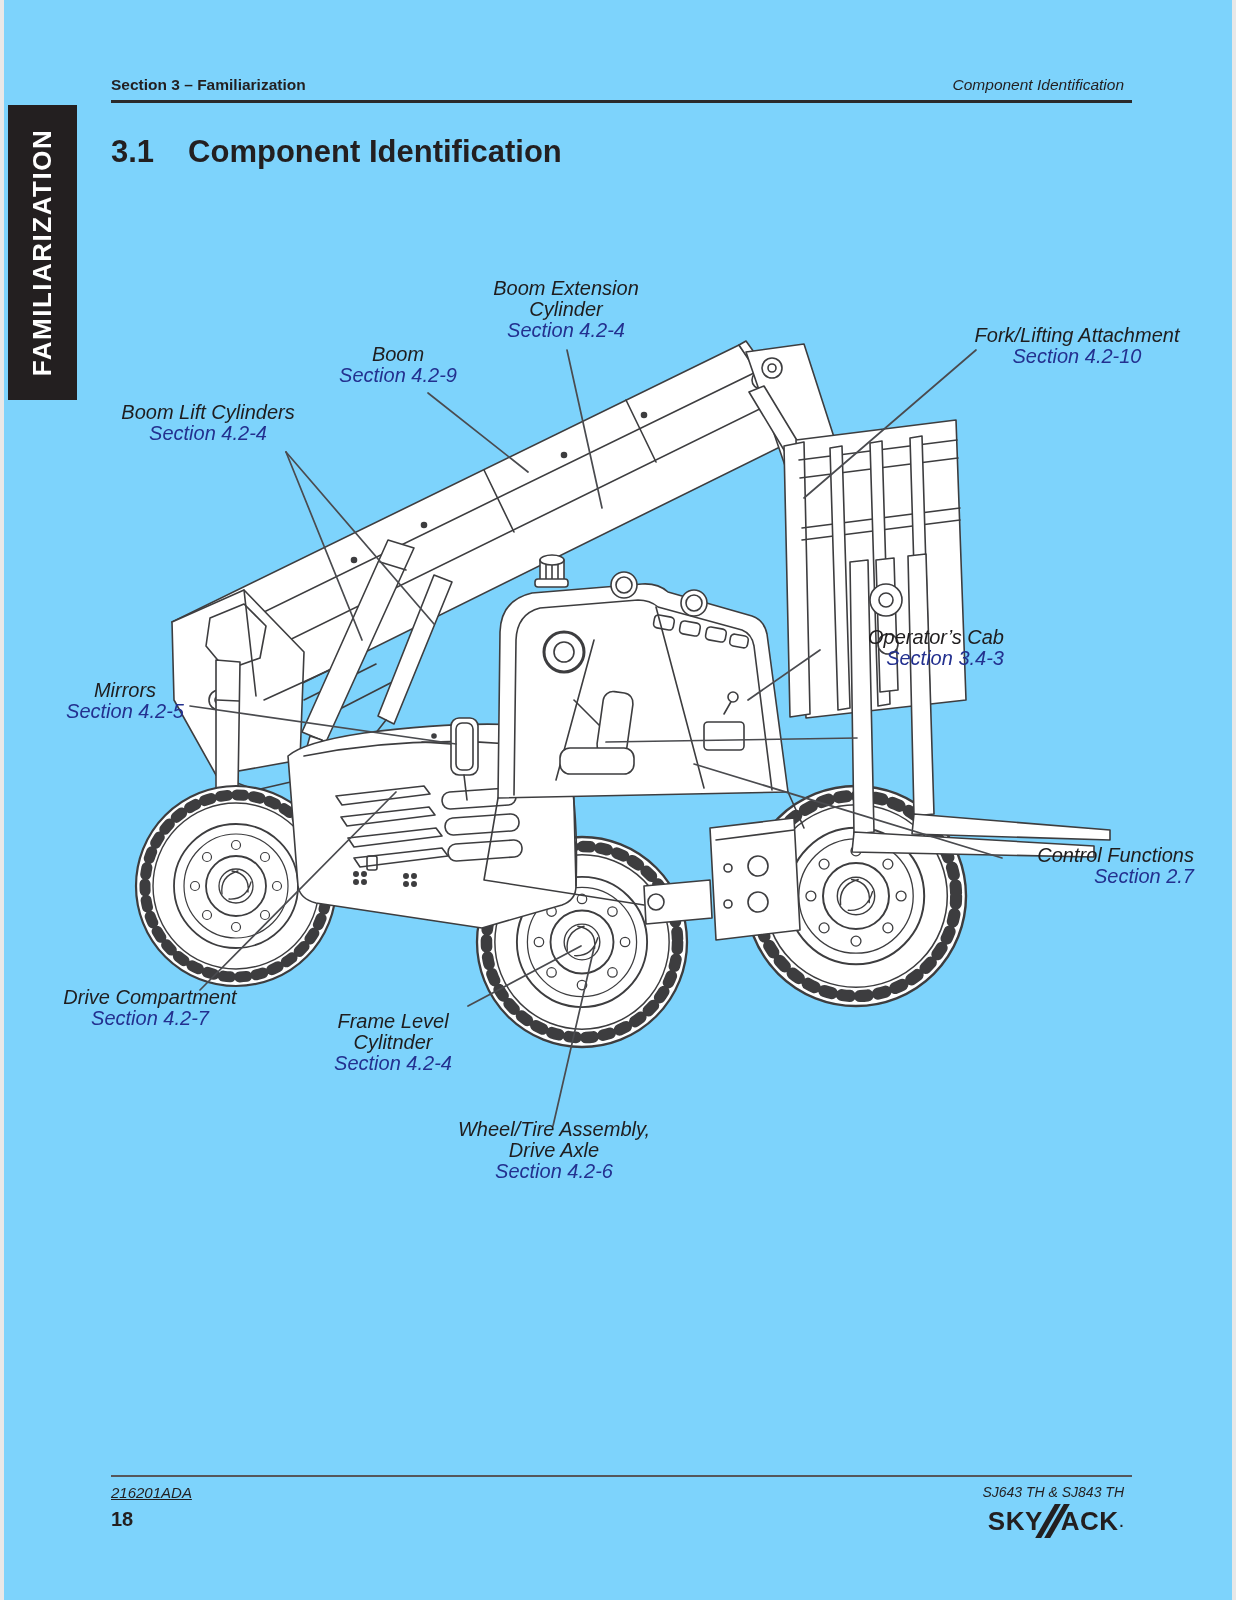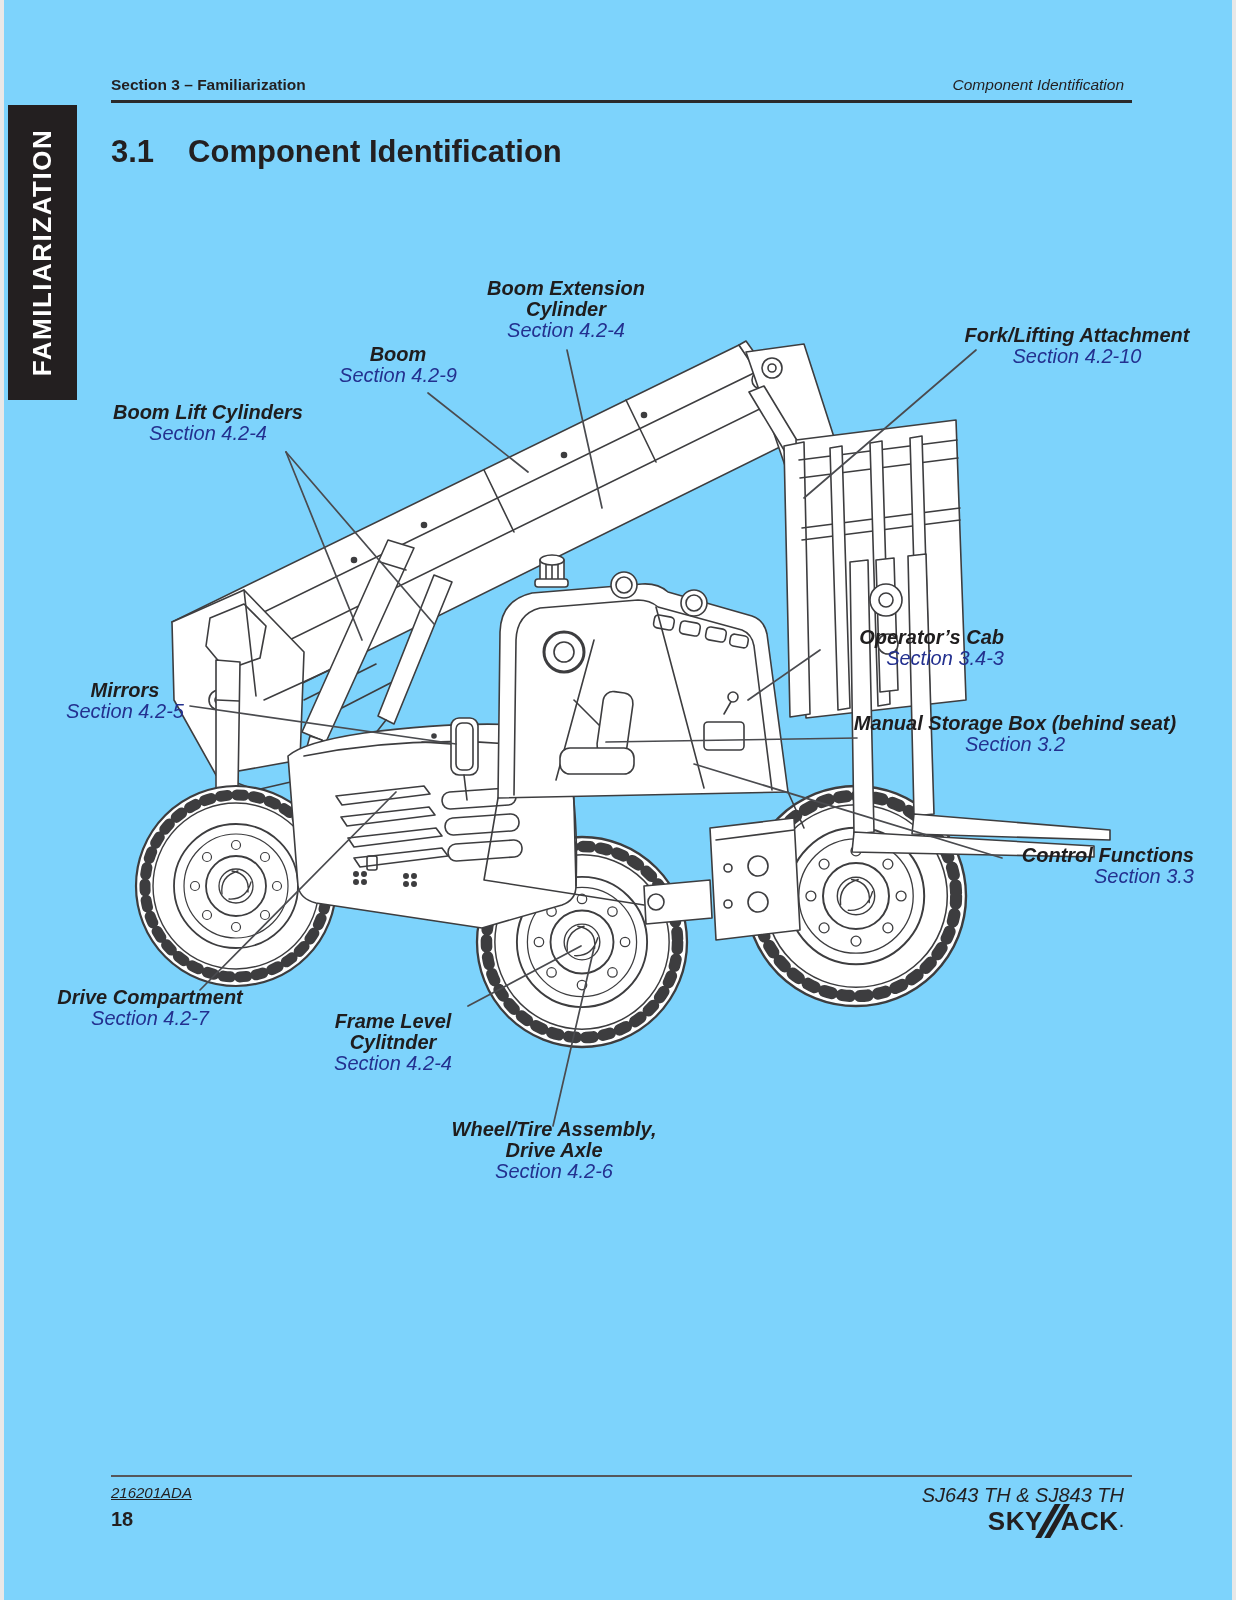--- a/index.html
+++ b/index.html
@@ -21,26 +21,26 @@
     transform:rotate(-90deg); white-space:nowrap; color:#ffffff; font-weight:bold;
     font-size:26px; letter-spacing:1.5px;
   }
   
   .title{position:absolute; left:107px; top:134px; font-size:31px; font-weight:bold;}
   .title .num{margin-right:34px;}
   
   .art{position:absolute; left:0; top:0; width:1236px; height:1600px; pointer-events:none;}
   
   .callout{position:absolute; text-align:center; line-height:21px; font-size:20px; font-style:italic;}
-  .c-label{color:#1f1d1e; white-space:pre-line;font-weight:bold;}
+  .c-label{color:#1f1d1e; white-space:pre-line;}
   .c-link{color:#23308f; cursor:pointer;}
   
   .ftr-rule{position:absolute; left:107px; top:1475px; width:1021px; height:2px; background:#55565a;}
   .ftr-doc{position:absolute; left:107px; top:1484px; font-size:15px; font-style:italic;text-decoration:underline;}
-  .ftr-models{position:absolute; right:108px; top:1484px; font-size:20px; font-style:italic;}
+  .ftr-models{position:absolute; right:108px; top:1484px; font-size:14px; font-style:italic;}
   .ftr-page{position:absolute; left:107px; top:1508px; font-size:20px; font-weight:bold;}
   .logo{position:absolute; right:108px; top:1506px; font-size:26px; font-weight:bold; letter-spacing:.5px; color:#231f20; display:flex; align-items:center;}
   .logo-j{display:inline-block; position:relative; width:20px; height:30px; margin:0 -1px;}
   .logo-j i{position:absolute; top:-3px; width:5.5px; height:34px; background:#231f20; transform:skewX(-30deg);}
   .logo-j i:first-child{left:3px;}
   .logo-j i:last-child{left:12px;}
   .logo-mark{font-size:14px; align-self:flex-end; margin-left:1px; line-height:30px;}
 </style>
 </head>
 <body>
@@ -257,27 +257,23 @@
     <div class="c-link">Section 4.2-4</div>
   </div>
   <div class="callout" style="left:750px; top:627px; width:250px;text-align:right;">
     <div class="c-label">Operator’s Cab</div>
     <div class="c-link">Section 3.4-3</div>
   </div>
   <div class="callout" style="left:21px; top:680px; width:200px;">
     <div class="c-label">Mirrors</div>
     <div class="c-link">Section 4.2-5</div>
   </div>
-  <div class="callout" style="left:836px; top:713px; width:350px;">
-    <div class="c-label">Manual Storage Box (behind seat)</div>
-    <div class="c-link">Section 3.2</div>
-  </div>
   <div class="callout" style="left:940px; top:845px; width:250px;text-align:right;">
     <div class="c-label">Control Functions</div>
-    <div class="c-link">Section 3.3</div>
+    <div class="c-link">Section 2.7</div>
   </div>
   <div class="callout" style="left:21px; top:987px; width:250px;">
     <div class="c-label">Drive Compartment</div>
     <div class="c-link">Section 4.2-7</div>
   </div>
   <div class="callout" style="left:289px; top:977px; width:200px;margin-top:34px;">
     <div class="c-label">Frame Level
 Cylitnder</div>
     <div class="c-link">Section 4.2-4</div>
   </div>

